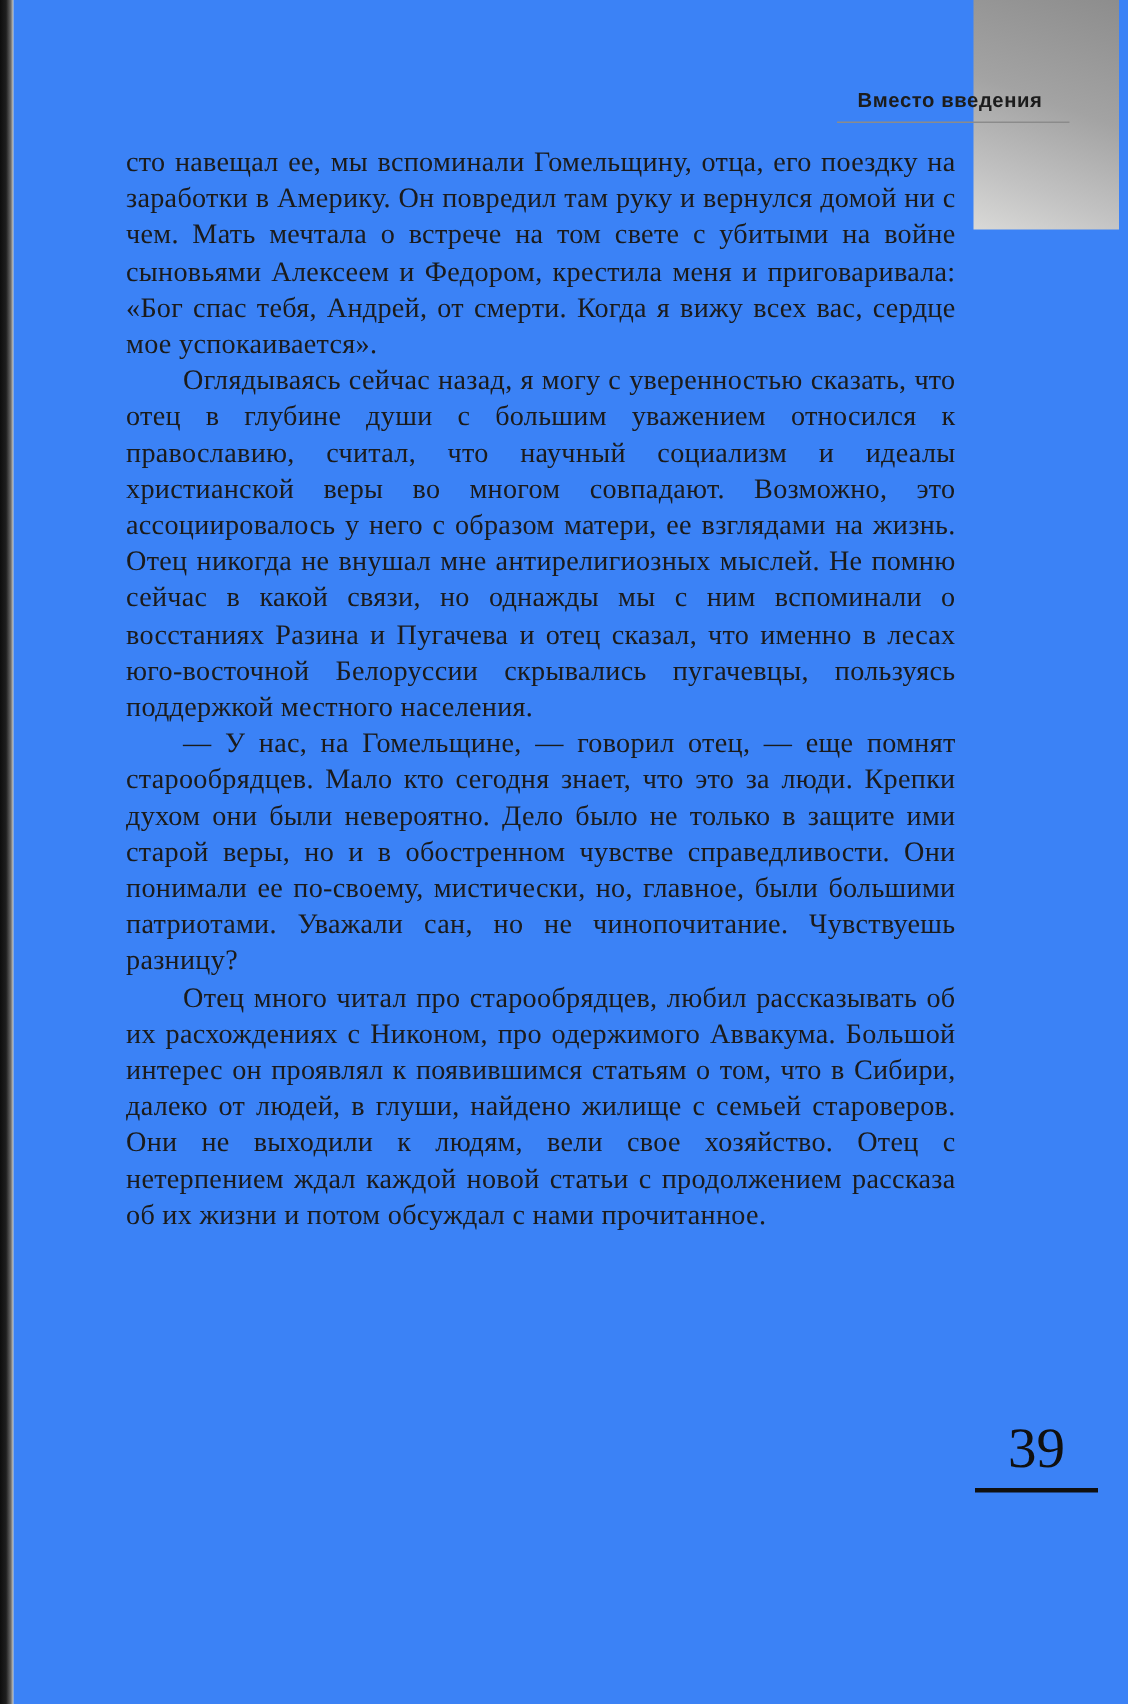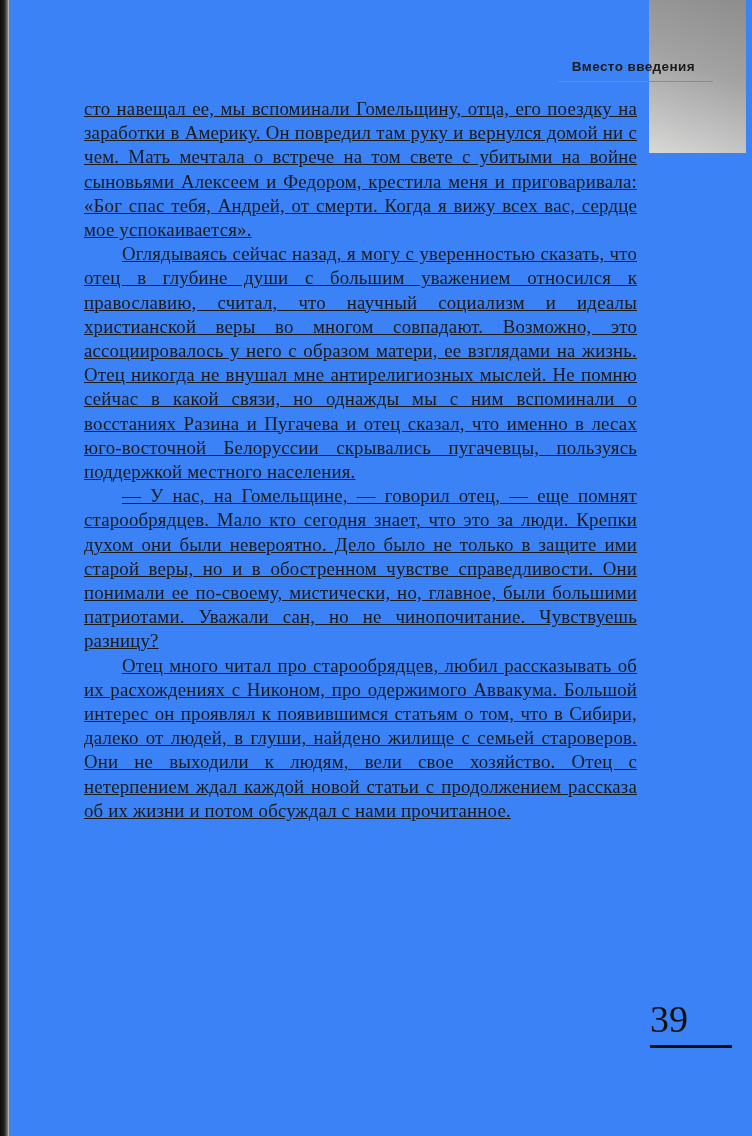--- a/index.html
+++ b/index.html
@@ -58,30 +58,30 @@
     width: 553px;
     color: #1b1b1b;
     font-size: 18.8px;
     line-height: 24.2px;
     letter-spacing: 0.2px;
     text-align: justify;
   }
   .para {
     margin: 0;
     text-indent: 38px;
-    text-decoration: underline;
   }
   .para.cont {
     text-indent: 0;
   }
   .pagenum-wrap {
     position: absolute;
-    top: 997px;
+    top: 944px;
     left: 650px;
     width: 82px;
+    text-align: center;
     z-index: 2;
   }
   .pagenum {
     font-family: "Liberation Serif", serif;
     font-size: 38px;
     line-height: 44px;
     color: #101010;
     padding-bottom: 4px;
     border-bottom: 3px solid #101010;
   }

